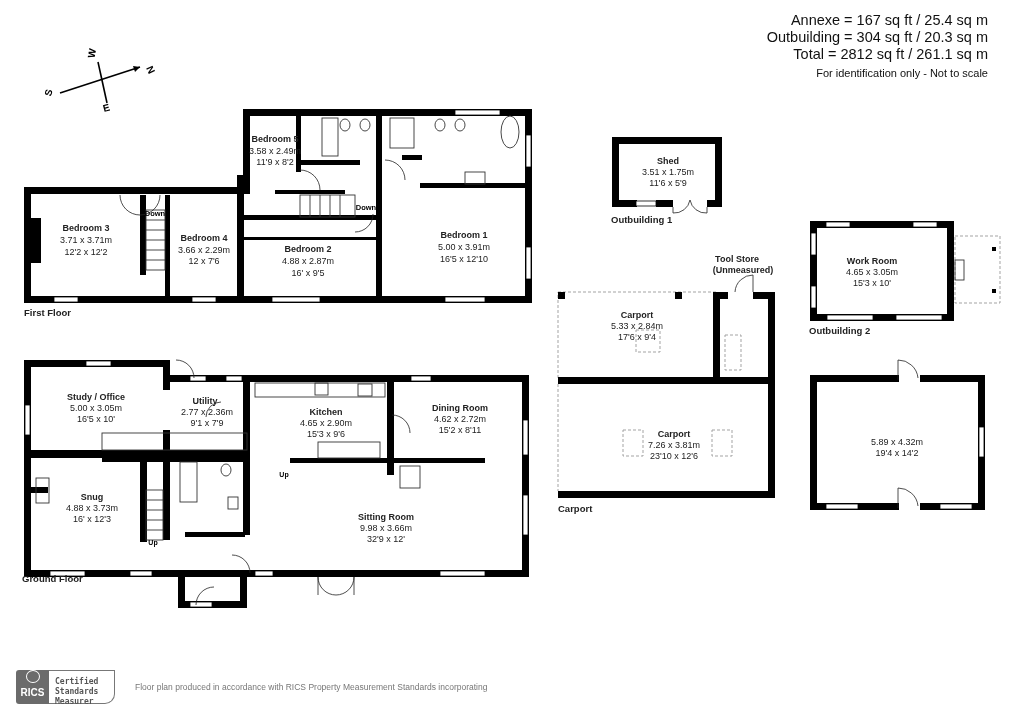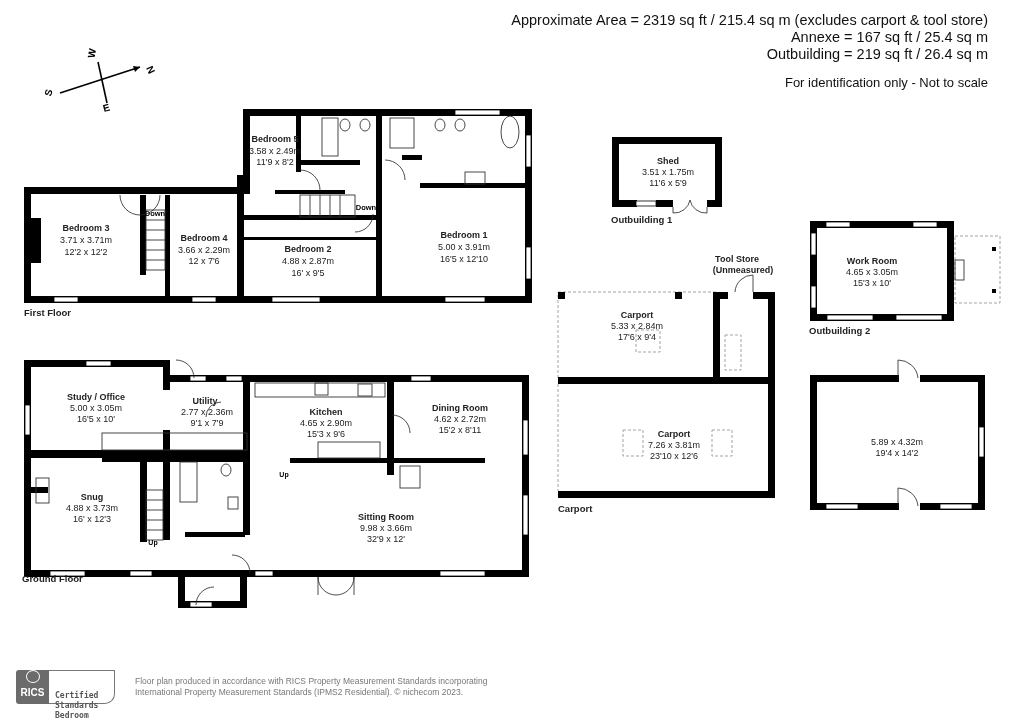--- a/index.html
+++ b/index.html
@@ -1,42 +1,42 @@
 <!DOCTYPE html>
 <html><head>
 <meta charset="utf-8">
 <style>
   html,body{margin:0;padding:0;background:#fff;}
   body{width:1024px;height:724px;position:relative;overflow:hidden;font-family:"Liberation Sans",sans-serif;color:#111;}
   .hdr{position:absolute;right:36px;text-align:right;font-size:14.5px;line-height:17px;color:#111;}
   .hdr .line{display:block;}
-  .hdr .note{font-size:13px;line-height:14px;margin-top:13px;}
+  .hdr .note{font-size:11px;line-height:14px;margin-top:3px;}
   svg.plan{position:absolute;left:0;top:0;}
   .rm{font-family:"Liberation Sans",sans-serif;}
   .rn{font-size:9px;font-weight:bold;fill:#222;}
   .rd{font-size:9px;fill:#222;}
   .lbl{font-size:9.5px;font-weight:bold;fill:#222;}
   .wall{fill:#000;}
   .win{fill:#fff;stroke:#000;stroke-width:0.8;}
   .fix{fill:none;stroke:#333;stroke-width:0.9;}
   .dash{fill:none;stroke:#999;stroke-width:0.9;stroke-dasharray:3 2;}
   .door{fill:none;stroke:#222;stroke-width:0.8;}
   .footer{position:absolute;left:16px;top:670px;display:flex;align-items:center;}
   .rics-badge{width:33px;height:34px;background:#6b6b6b;color:#fff;font-size:10px;font-weight:bold;display:flex;flex-direction:column;align-items:center;justify-content:flex-end;padding-bottom:6px;box-sizing:border-box;border-radius:3px 0 0 3px;}
   .rics-badge .crest{width:12px;height:12px;border:1.5px solid #fff;border-radius:50%;margin-bottom:4px;}
-  .cert{height:34px;width:66px;border:1px solid #777;border-left:none;border-radius:0 0 10px 0;box-sizing:border-box;padding:20px 0 0 6px;font-family:"DejaVu Sans Mono",monospace;font-size:8px;line-height:10px;color:#555;font-weight:bold;}
+  .cert{height:34px;width:66px;border:1px solid #777;border-left:none;border-radius:0 0 10px 0;box-sizing:border-box;padding:6px 0 0 6px;font-family:"DejaVu Sans Mono",monospace;font-size:8px;line-height:10px;color:#555;font-weight:bold;}
   .legal{margin-left:20px;font-size:8.5px;line-height:11px;color:#777;}
 </style>
 </head>
 <body>
 
 <div class="hdr" style="top:12px;">
-  <span class="line">Approximate Area = 2319 sq ft / 215.4 sq m (excludes carport &amp; tool store)</span>
   <span class="line">Annexe = 167 sq ft / 25.4 sq m</span>
-  <span class="line">Outbuilding = 219 sq ft / 26.4 sq m</span>
+  <span class="line">Outbuilding = 304 sq ft / 20.3 sq m</span>
+  <span class="line">Total = 2812 sq ft / 261.1 sq m</span>
   <span class="line note">For identification only - Not to scale</span>
 </div>
 
 <svg class="plan" width="1024" height="724" viewBox="0 0 1024 724">
 
   <g>
     <line x1="60" y1="93" x2="140" y2="67" stroke="#000" stroke-width="1.6"></line>
     <polygon points="140,67 133,66 135,72" fill="#000"></polygon>
     <line x1="98" y1="62" x2="107" y2="103" stroke="#000" stroke-width="1.6"></line>
     <text class="rm" x="146" y="68" font-size="10" font-weight="bold" transform="rotate(65 146 68)">N</text>
@@ -338,19 +338,18 @@
 </svg>
 
 <div class="footer">
   <div class="rics-badge">
     <div class="crest"></div>
     <span>RICS</span>
   </div>
   <div class="cert">
     <div>Certified</div>
     <div>Standards</div>
-    <div>Bedroom</div>
+    <div>Measurer</div>
   </div>
   <div class="legal">
     <div>Floor plan produced in accordance with RICS Property Measurement Standards incorporating</div>
-    <div>International Property Measurement Standards (IPMS2 Residential).   © nichecom 2023.</div>
   </div>
 </div>
 
 </body></html>

